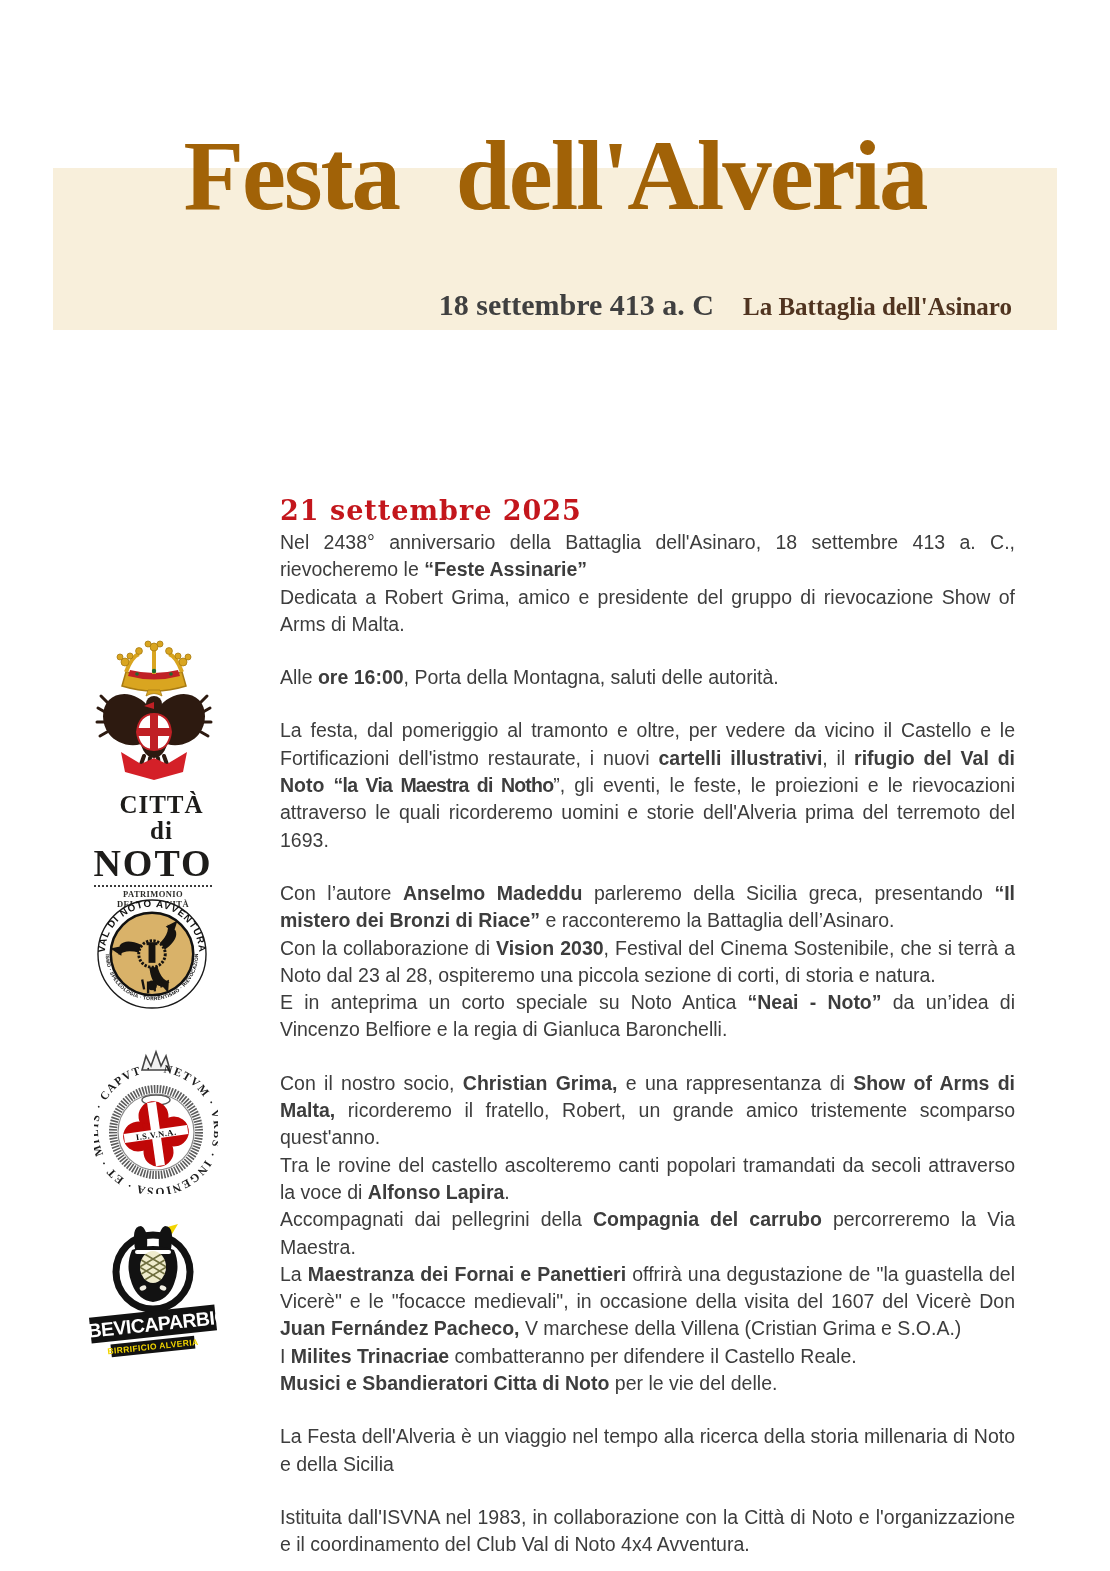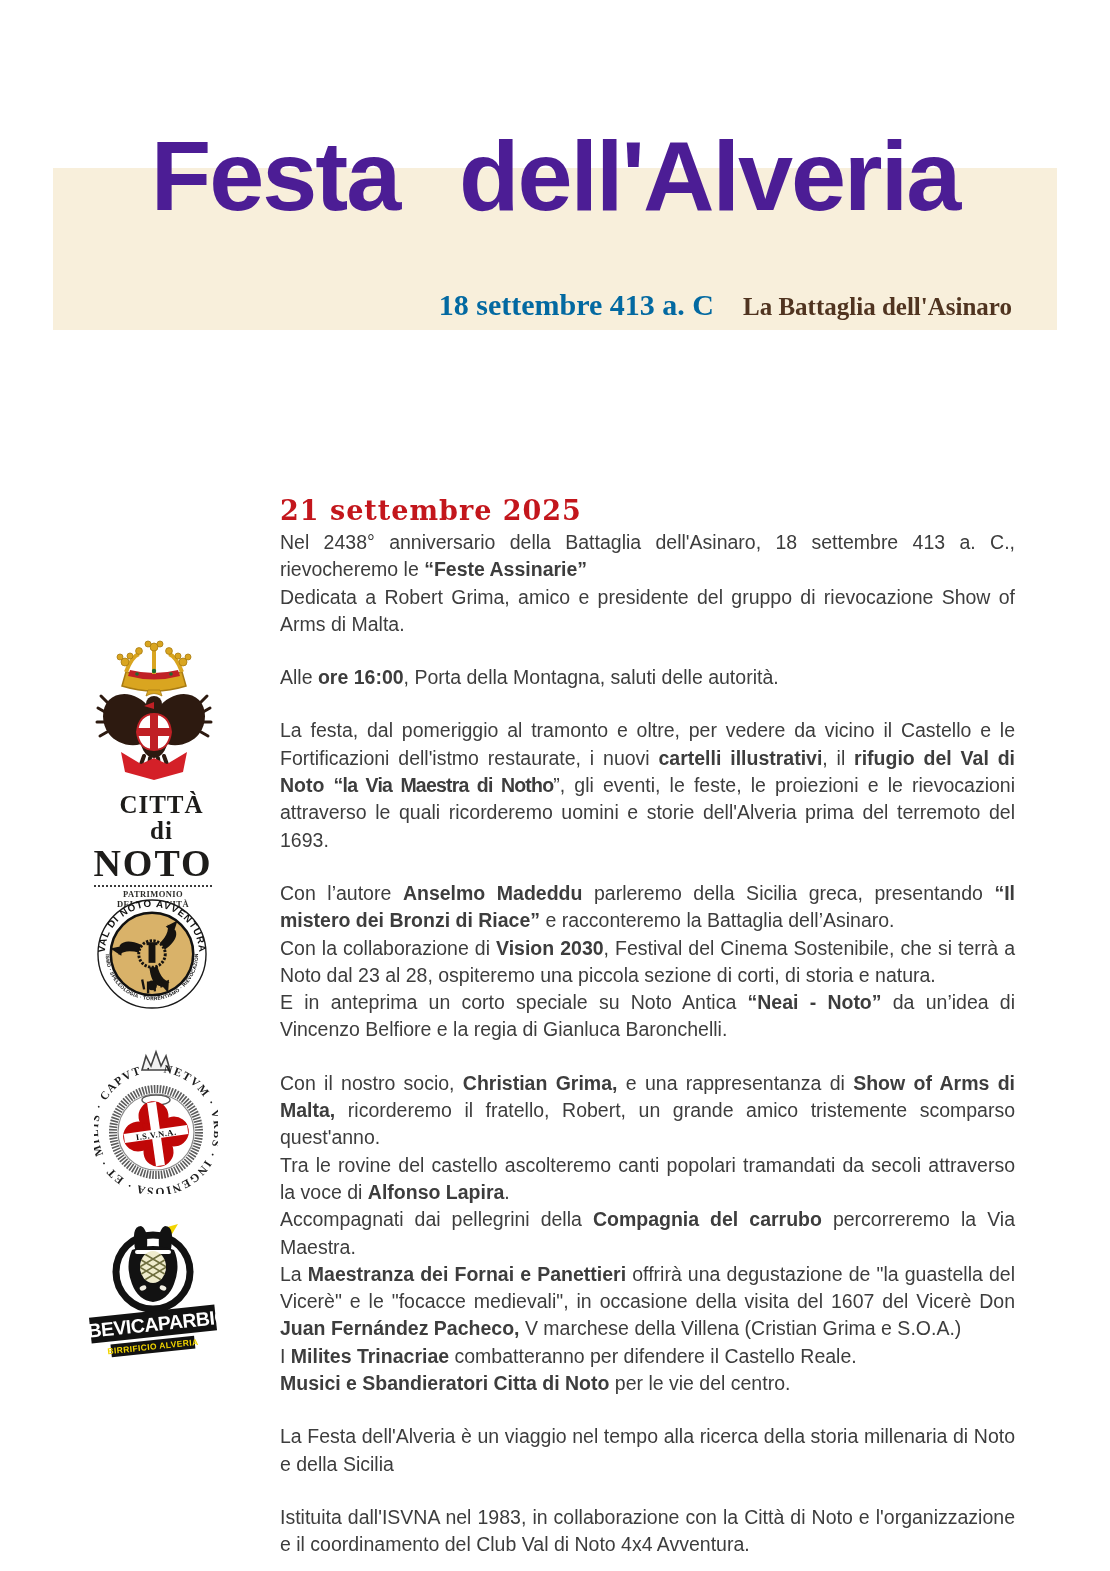--- a/index.html
+++ b/index.html
@@ -4,26 +4,26 @@
 <style>
   html,body{margin:0;padding:0;}
   body{
     width:1110px;height:1571px;position:relative;background:#ffffff;
     font-family:"Liberation Sans",sans-serif;color:#3d3d3d;overflow:hidden;
   }
   
   .band{position:absolute;left:53px;top:168px;width:1004px;height:162px;background:#f8efdb;}
   .title{
     position:absolute;left:53px;top:96px;width:1004px;height:170px;
-    font-family:Liberation Sans, sans-serif;font-weight:bold;font-size:99px;line-height:160px;
-    color:#4c1d95;text-align:center;word-spacing:34px;letter-spacing:-2px;white-space:nowrap;
+    font-family:Liberation Serif, serif;font-weight:bold;font-size:99px;line-height:160px;
+    color:#a16207;text-align:center;word-spacing:34px;letter-spacing:-2px;white-space:nowrap;
   }
   .subline{position:absolute;right:98px;top:288px;white-space:nowrap;}
   .subline .dateline{
-    font-family:"Liberation Serif",serif;font-weight:bold;font-size:30px;color:#0369a1;
+    font-family:"Liberation Serif",serif;font-weight:bold;font-size:30px;color:#404040;
   }
   .subline .battle{
     font-family:"Liberation Serif",serif;font-weight:bold;font-size:25px;color:#503420;margin-left:29px;
   }
   
   .textcol{position:absolute;left:280px;top:494px;width:735px;}
   .textcol p{margin:0;font-size:19.5px;line-height:27.3px;text-align:justify;}
   .textcol p.gap{margin-top:26px;}
   .textcol p.date{
     font-family:"DejaVu Serif",serif;font-weight:bold;font-size:27px;line-height:33px;
@@ -200,16 +200,16 @@
     <p class=" gap"><span>Alle </span><span class="b">ore 16:00</span><span>, Porta della Montagna, saluti delle autorità.</span></p>
     <p class=" gap"><span>La festa, dal pomeriggio al tramonto e oltre, per vedere da vicino il Castello e le Fortificazioni dell'istmo restaurate, i nuovi </span><span class="b">cartelli illustrativi</span><span>, il </span><span class="b">rifugio del Val di Noto </span><span class="b cond">“la Via Maestra di Notho</span><span>”, gli eventi, le feste, le proiezioni e le rievocazioni attraverso le quali ricorderemo uomini e storie dell'Alveria prima del terremoto del 1693.</span></p>
     <p class=" gap"><span>Con l’autore </span><span class="b">Anselmo Madeddu</span><span> parleremo della Sicilia greca, presentando </span><span class="b">“Il mistero dei Bronzi di Riace”</span><span> e racconteremo la Battaglia dell’Asinaro.</span></p>
     <p class=""><span>Con la collaborazione di </span><span class="b">Vision 2030</span><span>, Festival del Cinema Sostenibile, che si terrà a Noto dal 23 al 28, ospiteremo una piccola sezione di corti, di storia e natura.</span></p>
     <p class=""><span>E in anteprima un corto speciale su Noto Antica </span><span class="b">“Neai - Noto”</span><span> da un’idea di Vincenzo Belfiore e la regia di Gianluca Baronchelli.</span></p>
     <p class=" gap"><span>Con il nostro socio, </span><span class="b">Christian Grima,</span><span> e una rappresentanza di </span><span class="b">Show of Arms di Malta,</span><span> ricorderemo il fratello, Robert, un grande amico tristemente scomparso quest'anno.</span></p>
     <p class=""><span>Tra le rovine del castello ascolteremo canti popolari tramandati da secoli attraverso la voce di </span><span class="b">Alfonso Lapira</span><span>.</span></p>
     <p class=""><span>Accompagnati dai pellegrini della </span><span class="b">Compagnia del carrubo</span><span> percorreremo la Via Maestra.</span></p>
     <p class=""><span>La </span><span class="b">Maestranza dei Fornai e Panettieri</span><span> offrirà una degustazione de "la guastella del Vicerè" e le "focacce medievali", in occasione della visita del 1607 del Vicerè Don </span><span class="b">Juan Fernández Pacheco,</span><span> V marchese della Villena (Cristian Grima e S.O.A.)</span></p>
     <p class=""><span>I </span><span class="b">Milites Trinacriae</span><span> combatteranno per difendere il Castello Reale.</span></p>
-    <p class=""><span class="b">Musici e Sbandieratori Citta di Noto</span><span> per le vie del centro.</span></p>
+    <p class=""><span class="b">Musici e Sbandieratori Citta di Noto</span><span> per le vie del delle.</span></p>
     <p class=" gap"><span>La Festa dell'Alveria è un viaggio nel tempo alla ricerca della storia millenaria di Noto e della Sicilia</span></p>
     <p class=" gap"><span>Istituita dall'ISVNA nel 1983, in collaborazione con la Città di Noto e l'organizzazione e il coordinamento del Club Val di Noto 4x4 Avventura.</span></p>
   </div>
 
 </body></html>

